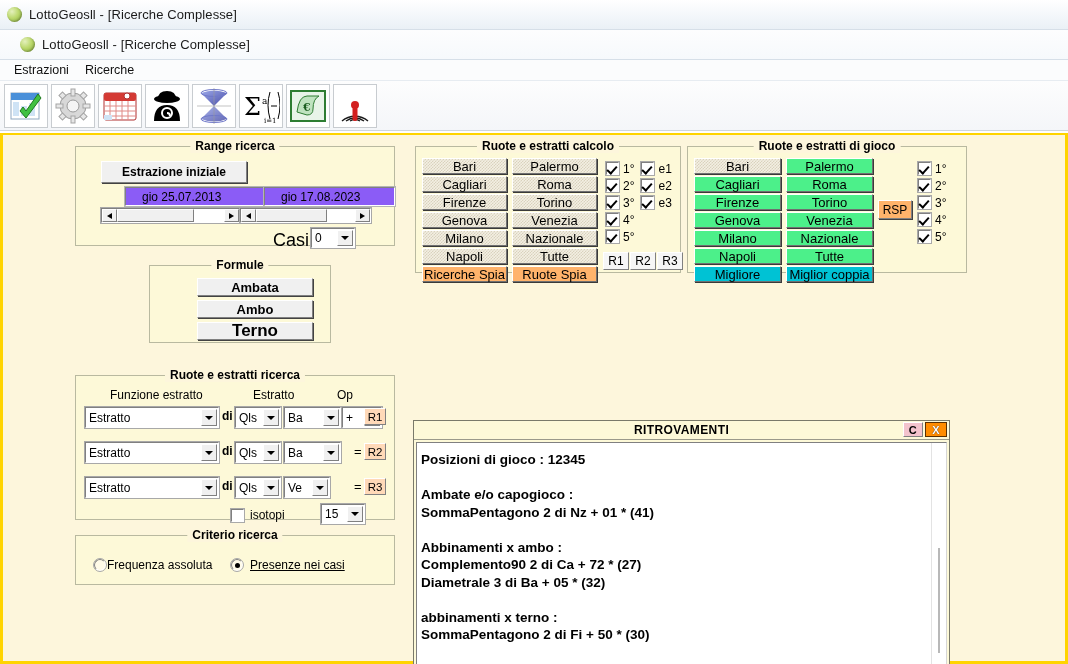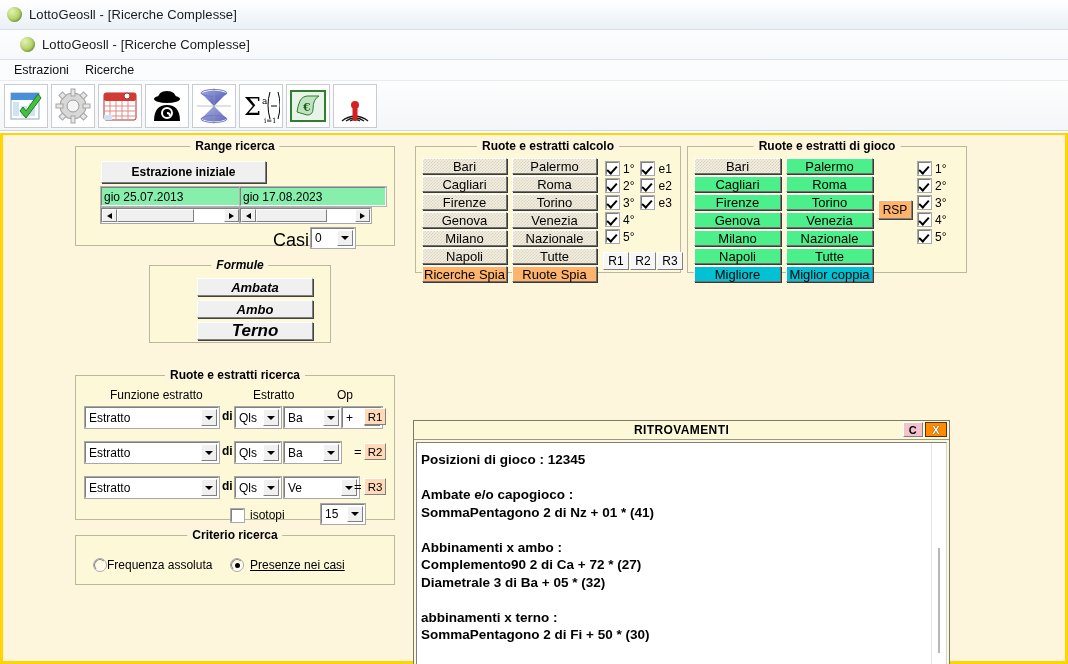--- a/index.html
+++ b/index.html
@@ -76,26 +76,26 @@
   .btn3d {
     background:#f0f0f0;
     border-top:1px solid #fff; border-left:1px solid #fff;
     border-right:1px solid #808080; border-bottom:1px solid #808080;
     box-shadow:1px 1px 0 #424242;
     text-align:center; font-size:12px; color:#000;
     display:flex; align-items:center; justify-content:center;
     cursor:default; user-select:none;
   }
   .field {
-    background:#86efac;
+    background:#8b5cf6;
     border-top:1px solid #808080; border-left:1px solid #808080;
     border-right:1px solid #fff; border-bottom:1px solid #fff;
     outline:1px solid #b4b4b4;
     display:flex; align-items:center;
-    padding-left:2px; font-size:12px;
+    padding-left:16px; font-size:12px;margin-left:24px;
   }
 
   
   .combo {
     background:#fff; display:flex; align-items:center;
     border-top:1px solid #808080; border-left:1px solid #808080;
     border-right:1px solid #fff; border-bottom:1px solid #fff;
     outline:1px solid #a8a8a8;
     font-size:12px; position:relative;
   }
@@ -363,36 +363,36 @@
       <rect x="16.5" y="20" width="5" height="14" rx="2" fill="#d32020"></rect>
     </svg>
   </div>
 </div>
 
 <div class="canvas">
 
   <div class="group" id="grp-range" style="left:72px; top:11px; width:320px; height:100px;">
     <div class="legend">Range ricerca</div>
 
-    <div class="btn3d" style="position:absolute;left:25px;top:14px;width:165px;height:22px;font-weight:bold;">Estrazione iniziale</div>
+    <div class="btn3d" style="position:absolute;left:25px;top:14px;width:146px;height:22px;font-weight:bold;">Estrazione iniziale</div>
     <div class="field" style="position:absolute;left:25px;top:40px;width:139px;height:19px;">gio 25.07.2013</div>
     <div class="hscroll" style="position:absolute;left:25px;top:61px;width:139px;">
       <div class="hs-btn">
           <span class="tri-l"></span>
         </div>
       <div class="hs-track">
           <div class="hs-thumb" style="width:79%"></div>
         </div>
       <div style="width:10px;background:#fff;"></div>
       <div class="hs-btn">
           <span class="tri-r"></span>
         </div>
     </div>
 
-    <div class="field" style="position:absolute;left:164px;top:40px;width:146px;height:19px;">gio 17.08.2023</div>
+    <div class="field" style="position:absolute;left:164px;top:40px;width:131px;height:19px;">gio 17.08.2023</div>
     <div class="hscroll" style="position:absolute;left:164px;top:61px;width:131px;">
       <div class="hs-btn">
           <span class="tri-l"></span>
         </div>
       <div class="hs-track">
           <div class="hs-thumb" style="width:80%"></div>
         </div>
       <div style="width:10px;background:#fff;"></div>
       <div class="hs-btn">
           <span class="tri-r"></span>
@@ -401,21 +401,21 @@
 
     <div style="position:absolute;left:197px;top:83px;font-weight:normal;font-size:18px;text-align:right;">Casi</div>
     <div class="combo" style="position:absolute;left:235px;top:81px;width:44px;height:20px;">
       <span class="val">0</span>
       <span class="arrow">
           <span class="caret"></span>
         </span>
     </div>
   </div>
 
-  <div class="group" id="grp-formule" style="left:146px; top:130px; width:182px; height:78px;font-style:italic;">
+  <div class="group" id="grp-formule" style="left:146px; top:130px; width:182px; height:78px;">
     <div class="legend">Formule</div>
     <div class="btn3d" style="position:absolute;left:47px;top:12px;width:116px;height:18px;font-weight:bold;font-size:13px;">Ambata</div>
     <div class="btn3d" style="position:absolute;left:47px;top:34px;width:116px;height:18px;font-weight:bold;font-size:13px;">Ambo</div>
     <div class="btn3d" style="position:absolute;left:47px;top:56px;width:116px;height:18px;font-weight:bold;font-size:17px;">Terno</div>
   </div>
 
   <div class="group" id="grp-ricerca" style="left:72px; top:240px; width:320px; height:145px;">
     <div class="legend">Ruote e estratti ricerca</div>
 
     <div style="position:absolute;left:34px;top:12px;font-size:12px;">Funzione estratto</div>
@@ -482,21 +482,21 @@
             <span class="caret"></span>
           </span>
       </div>
       <div style="position:absolute;left:146px;top:103px;font-weight:bold;font-size:12px;">di</div>
       <div class="combo" style="position:absolute;left:159px;top:101px;width:46px;height:21px;">
         <span class="val">Qls</span>
         <span class="arrow">
             <span class="caret"></span>
           </span>
       </div>
-      <div class="combo" style="position:absolute;left:208px;top:101px;width:75px;height:21px;">
+      <div class="combo" style="position:absolute;left:208px;top:101px;width:46px;height:21px;">
         <span class="val">Ve</span>
         <span class="arrow">
             <span class="caret"></span>
           </span>
       </div>
       <div style="position:absolute;left:278px;top:103px;font-size:13px;">=</div>
       <div class="rtag" style="position:absolute;left:288px;top:102px;">R3</div>
     </div>
 
     <div style="position:absolute;left:155px;top:132px;display:flex;align-items:center;gap:6px;">

